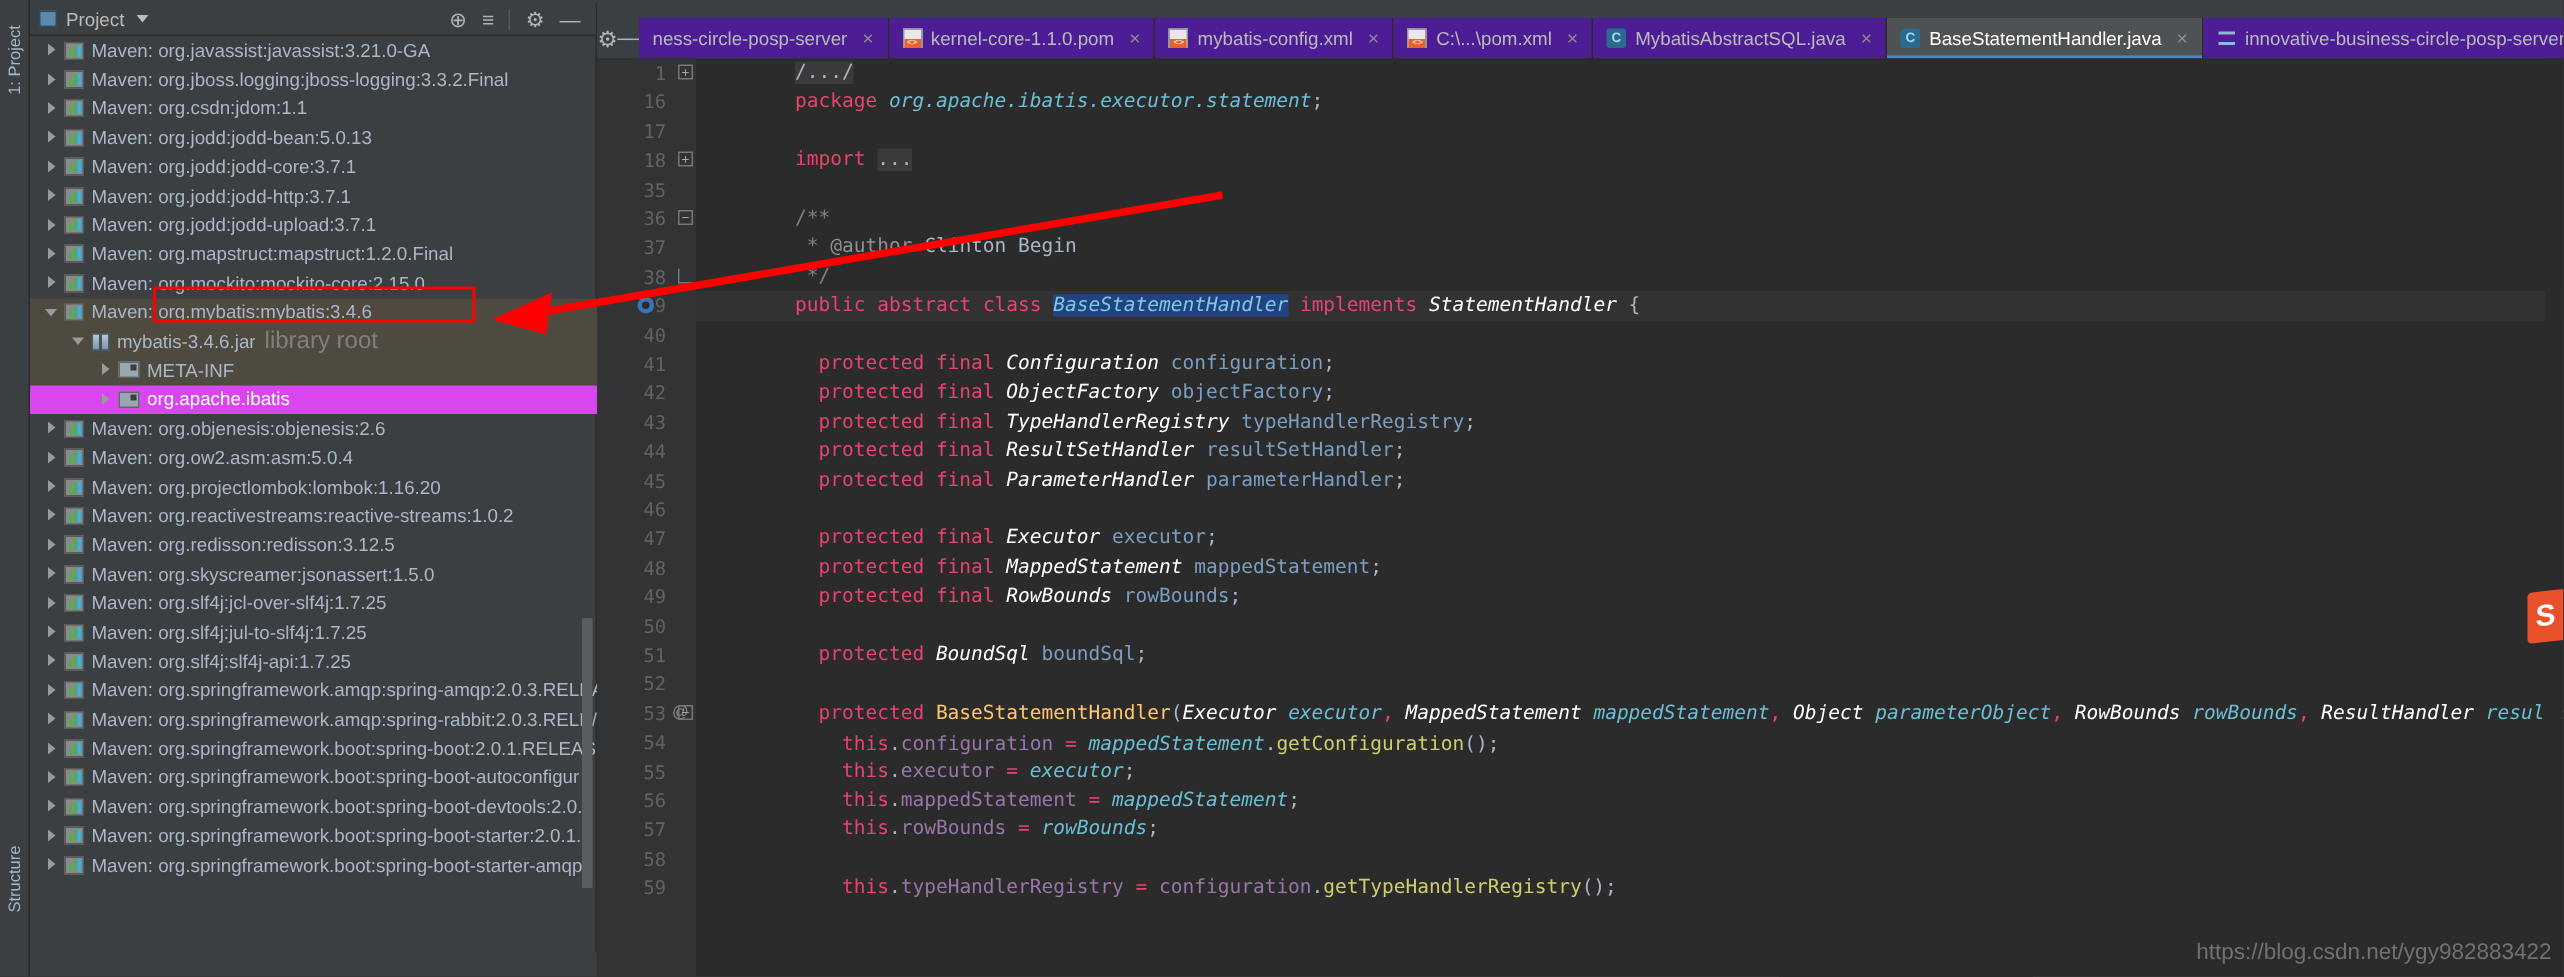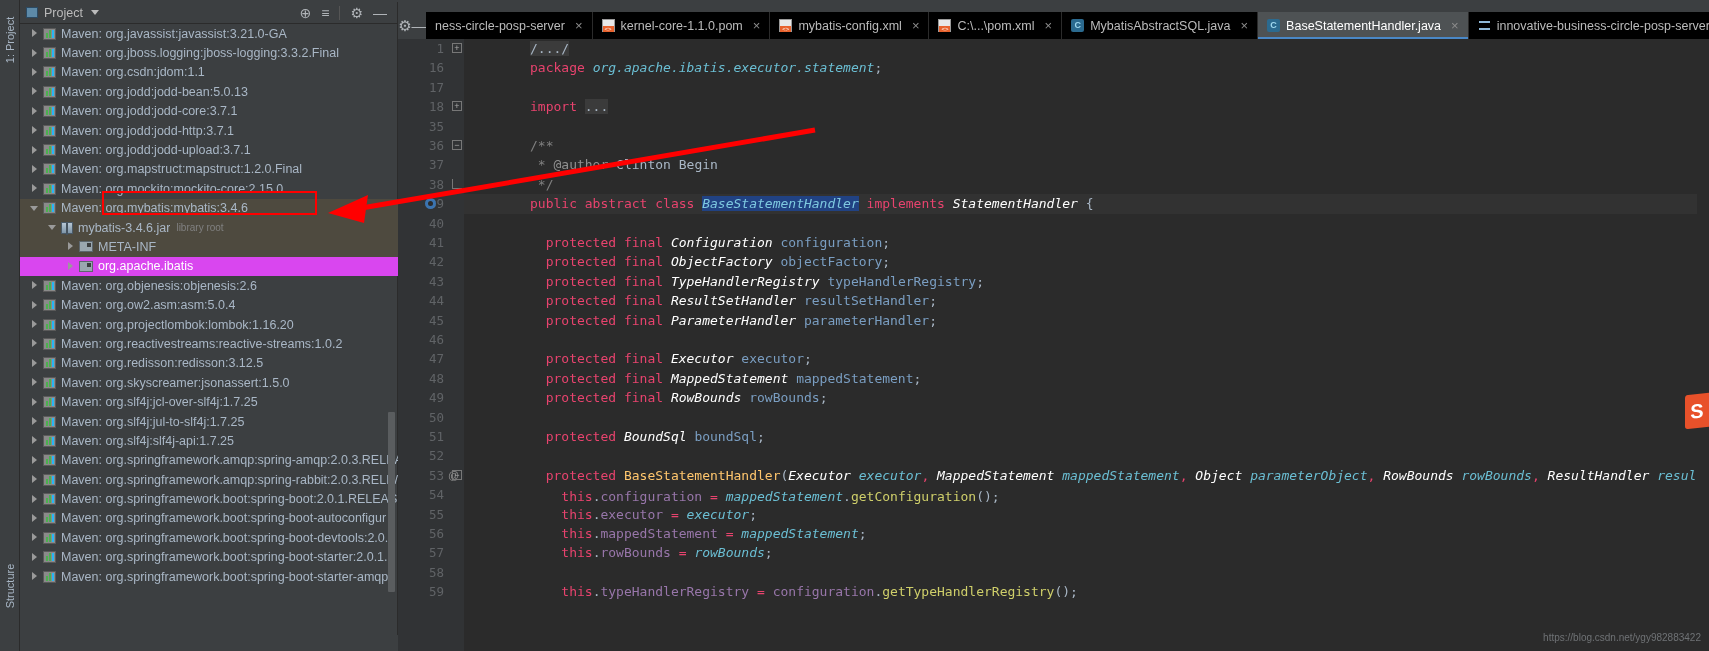--- a/index.html
+++ b/index.html
@@ -66,41 +66,41 @@
   .ic-jarfile { width:12px; height:12px; margin-right:5px; flex:0 0 12px;
     background:linear-gradient(180deg,#b7c7d4,#7e95a8); border:1px solid #4a5a68;
     position:relative; }
   .ic-jarfile:after { content:""; position:absolute; left:4px; top:0; width:2px;
     height:12px; background:#44525e; }
   .ic-folderpkg { width:14px; height:11px; margin-right:5px; flex:0 0 14px;
     background:#9aa7b0; border:1px solid #5c666e; position:relative; }
   .ic-folderpkg:after { content:""; position:absolute; right:1px; top:1px; width:4px;
     height:4px; background:#3c3f41; }
   .tlabel { overflow:hidden; text-overflow:clip; }
-  .tsub { color:#808080; margin-left:6px; font-size:10px; }
+  .tsub { color:#808080; margin-left:6px; font-size:16px; }
 
   .indent1 { padding-left:10px; }
   .indent2 { padding-left:28px; }
   .indent3 { padding-left:46px; }
 
   
   .red-box { position:absolute; border:2px solid #ff0000; pointer-events:none; }
 
   
   .side-scroll { position:absolute; right:2px; top:410px; width:7px; height:180px;
     background:#5a5d5f; border-radius:1px; }
 
   
   .tabs { position:absolute; left:398px; top:12px; width:1311px; height:27px;
     background:#3c3f41; display:flex; align-items:stretch; overflow:hidden; }
   .tbtn { width:14px; display:flex; align-items:center; justify-content:center;
     color:#b0b4b8; font-size:15px; flex:0 0 auto; }
   .tab { display:flex; align-items:center; gap:6px; padding:0 9px; font-size:12.5px;
     color:#bbbbbb; border-right:1px solid #2b2b2b; position:relative; flex:0 0 auto;
-    background:#000000; }
+    background:#4c1d95; }
   .tab.active { background:#4e5254; color:#ffffff; }
   .tab.active:after { content:""; position:absolute; left:0; right:0; bottom:0;
     height:2px; background:#4a88c7; }
   .tab .x { color:#8d8d8d; font-size:13px; margin-left:4px; }
   .ic-xml { width:13px; height:13px; background:#e8e8e8; border:1px solid #9a9a9a;
     position:relative; flex:0 0 13px; }
   .ic-xml:after { content:"<>"; position:absolute; left:0; bottom:-1px; right:0;
     font-size:6px; color:#ffffff; background:#e8622d; text-align:center; line-height:6px; }
   .ic-java { width:13px; height:13px; border-radius:2px; background:#2b6a8f;
     position:relative; flex:0 0 13px; }
@@ -148,21 +148,21 @@
   .ovr-icon:after { content:""; position:absolute; left:3px; top:3px; width:5px;
     height:5px; border-radius:50%; background:#2b2b2b; }
 
   
   .guide { position:absolute; top:0; width:1px; height:612px; background:#3a3a3a; }
 
   
   .arrow-svg { position:absolute; left:310px; top:125px; pointer-events:none; }
 
   
-  .watermark { position:absolute; right:8px; bottom:8px; font-size:10px;
+  .watermark { position:absolute; right:8px; bottom:8px; font-size:15px;
     color:#6f7275; font-family:"Liberation Sans", sans-serif; }
   .logo-s { position:absolute; right:0px; top:355px; width:24px; height:34px;
     background:#e8512a; border-radius:3px 0 0 3px; color:#fff; font-weight:bold;
     font-size:20px; text-align:center; line-height:34px;
     font-family:"Liberation Sans", sans-serif; transform:skewY(-6deg); }
 
   
   .ed-scroll { position:absolute; right:0; top:0; width:12px; height:612px;
     background:#2b2b2b; }
 </style>

